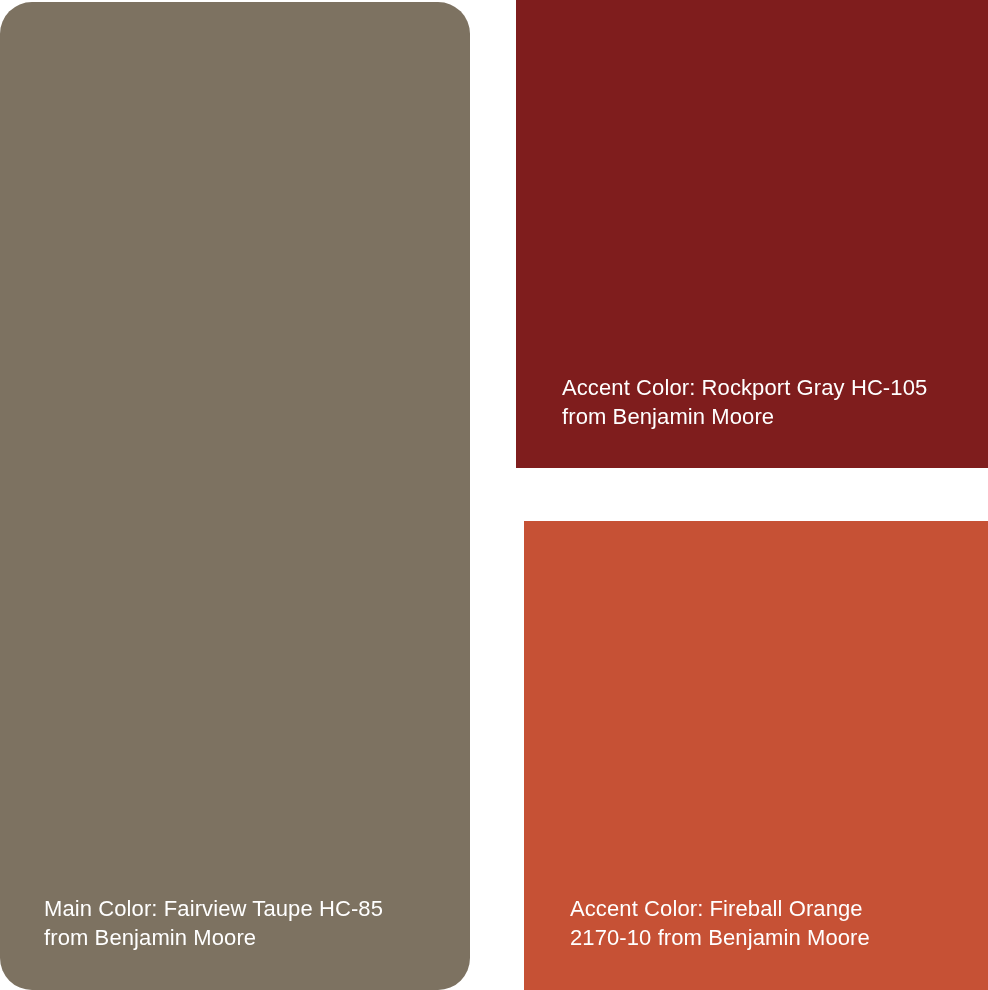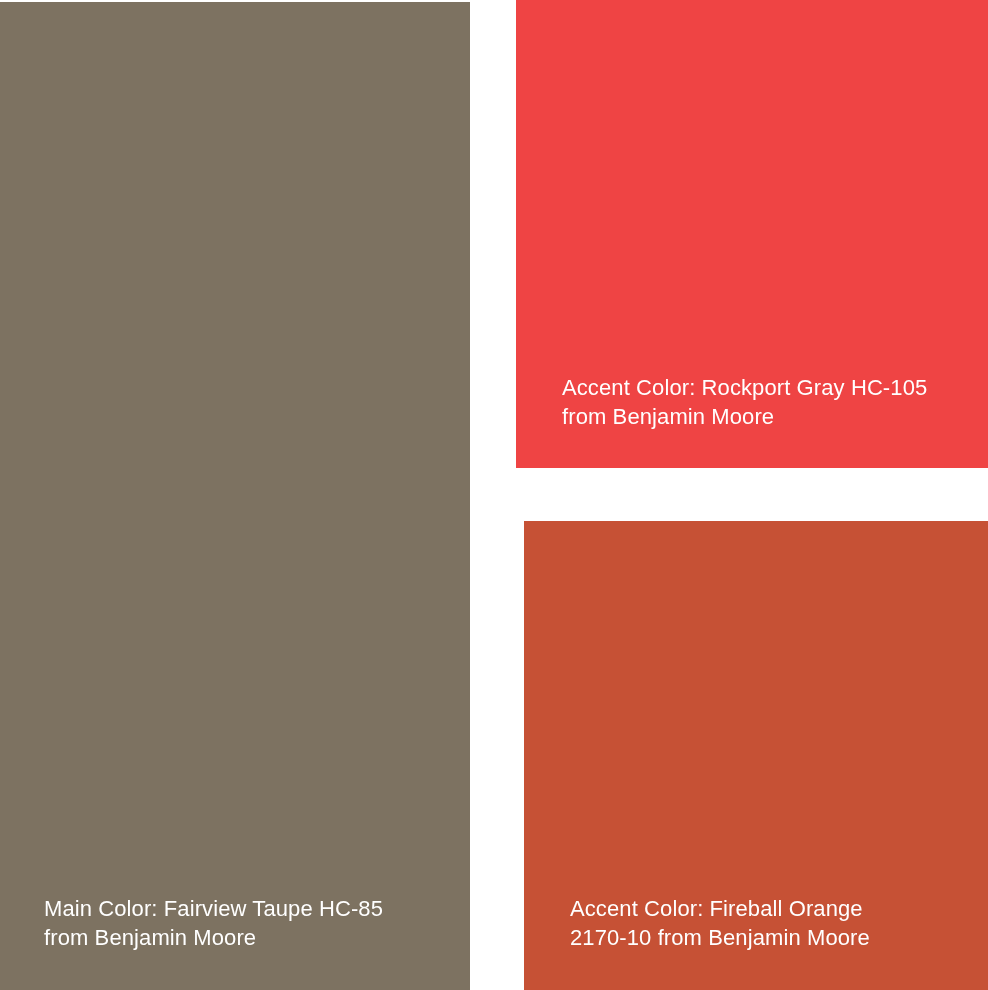--- a/index.html
+++ b/index.html
@@ -73,26 +73,26 @@
     bottom: 38px;
     padding-left: 46px;
     padding-right: 24px;
   }
 </style>
 </head>
 <body>
 
 <div id="palette-board" style="background-color: rgb(255, 255, 255);">
 
-  <div class="swatch" id="swatch-main" style="background-color: rgb(125, 114, 97);">
+  <div class="swatch" id="swatch-main" style="background-color: rgb(125, 114, 97); border-radius: 32px;">
     <div class="swatch-caption" style="color: rgb(255, 255, 255);">Main Color: Fairview Taupe HC-85
 from Benjamin Moore</div>
   </div>
 
-  <div class="swatch" id="swatch-accent-gray" style="background-color: #ef4444;">
+  <div class="swatch" id="swatch-accent-gray" style="background-color: #7f1d1d;">
     <div class="swatch-caption" style="color: rgb(255, 255, 255);">Accent Color: Rockport Gray HC-105
 from Benjamin Moore</div>
   </div>
 
   <div class="swatch" id="swatch-accent-orange" style="background-color: rgb(198, 81, 53); margin-left: 8px;">
     <div class="swatch-caption" style="color: rgb(255, 255, 255);">Accent Color: Fireball Orange
 2170-10 from Benjamin Moore</div>
   </div>
 
 </div>

